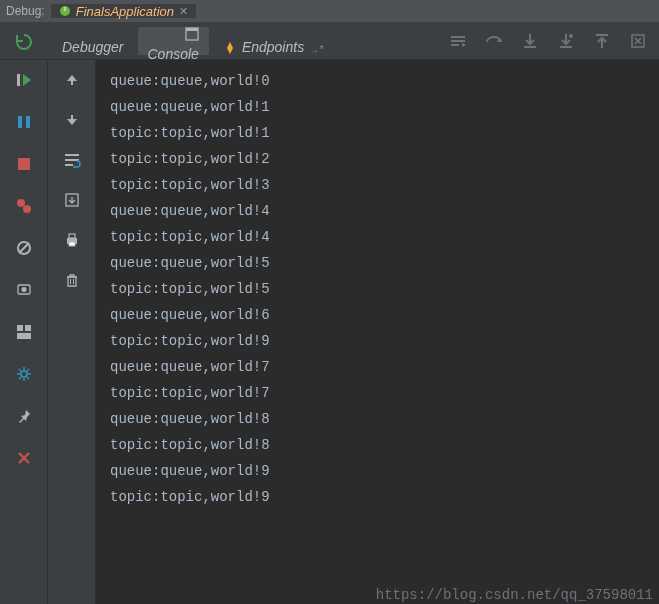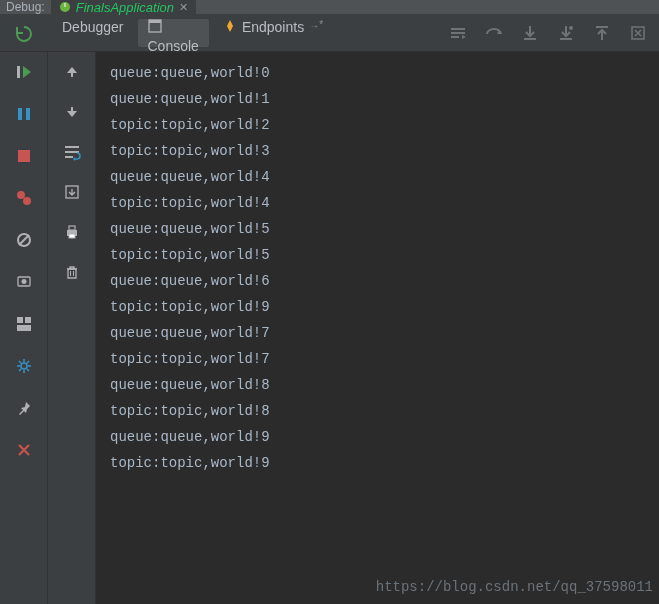--- a/index.html
+++ b/index.html
@@ -5,21 +5,21 @@
 * { margin: 0; padding: 0; box-sizing: border-box; }
 body {
   width: 659px; height: 604px;
   background: #3c3f41;
   font-family: "Segoe UI", Arial, sans-serif;
   font-size: 12px;
   color: #bbbbbb;
   overflow: hidden;
 }
 .top-bar {
-  height: 14px;
+  height: 22px;
   background: #4e5254;
   display: flex;
   align-items: center;
   padding-left: 6px;
 }
 .top-label {
   color: #a9b0b8;
   font-size: 12px;
 }
 .run-tab {
@@ -57,24 +57,25 @@
 }
 .tabs {
   display: flex;
   align-items: center;
   gap: 4px;
   padding-left: 4px;
 }
 .tab {
   height: 28px;
   display: flex;
-  align-items: flex-start;
+  align-items: flex-end;
   padding: 0 10px;
   gap: 5px;
   color: #b8bec4;
+  font-style: italic;
   font-size: 14px;
   cursor: pointer;
   border-radius: 2px;
 }
 .tab.active {
   background: #4e5254;
   flex-direction: column;
 }
 .tab-pin {
   color: #8a9096;
@@ -151,21 +152,21 @@
 
 <div class="top-bar">
   <span class="top-label">Debug:</span>
   <div class="run-tab">
     <span class="run-icon">
       <svg width="12" height="12" viewBox="0 0 12 12">
           <circle cx="6" cy="6" r="5" fill="#6db33f"></circle>
           <path d="M6 2 v4" stroke="#fff" stroke-width="1"></path>
         </svg>
     </span>
-    <span style="font-style:italic;color:#22c55e;font-size:13px">FinalsApplication</span>
+    <span style="font-style:italic;color:#fdba74;font-size:13px">FinalsApplication</span>
     <span class="run-close">✕</span>
   </div>
 </div>
 
 <div class="tool-row">
   <div class="left-sidebar">
     <span class="sb-icon">
       <svg width="20" height="20" viewBox="0 0 20 20">
           <path d="M10 3 a7 7 0 1 1 -6.9 6" fill="none" stroke="#499c54" stroke-width="2"></path>
           <path d="M3 3 l0 6 l6 0" fill="none" stroke="#499c54" stroke-width="2"></path>
@@ -341,20 +342,21 @@
           <path d="M4 5 h8 v9 h-8 z" fill="none" stroke="#afb1b3" stroke-width="1.3"></path>
           <path d="M6 3 h4 v2 h-4 z M3 5 h10" fill="none" stroke="#afb1b3" stroke-width="1.3"></path>
           <path d="M6.5 7 v5 M9.5 7 v5" stroke="#afb1b3" stroke-width="1"></path>
         </svg>
       </span>
   </div>
 
   <div class="console" id="consoleOut">
     <div class="console-line">queue:queue,world!0</div>
       <div class="console-line">queue:queue,world!1</div>
+      <div class="console-line">topic:topic,world!1</div>
       <div class="console-line">topic:topic,world!2</div>
       <div class="console-line">topic:topic,world!3</div>
       <div class="console-line">queue:queue,world!4</div>
       <div class="console-line">topic:topic,world!4</div>
       <div class="console-line">queue:queue,world!5</div>
       <div class="console-line">topic:topic,world!5</div>
       <div class="console-line">queue:queue,world!6</div>
       <div class="console-line">topic:topic,world!9</div>
       <div class="console-line">queue:queue,world!7</div>
       <div class="console-line">topic:topic,world!7</div>

